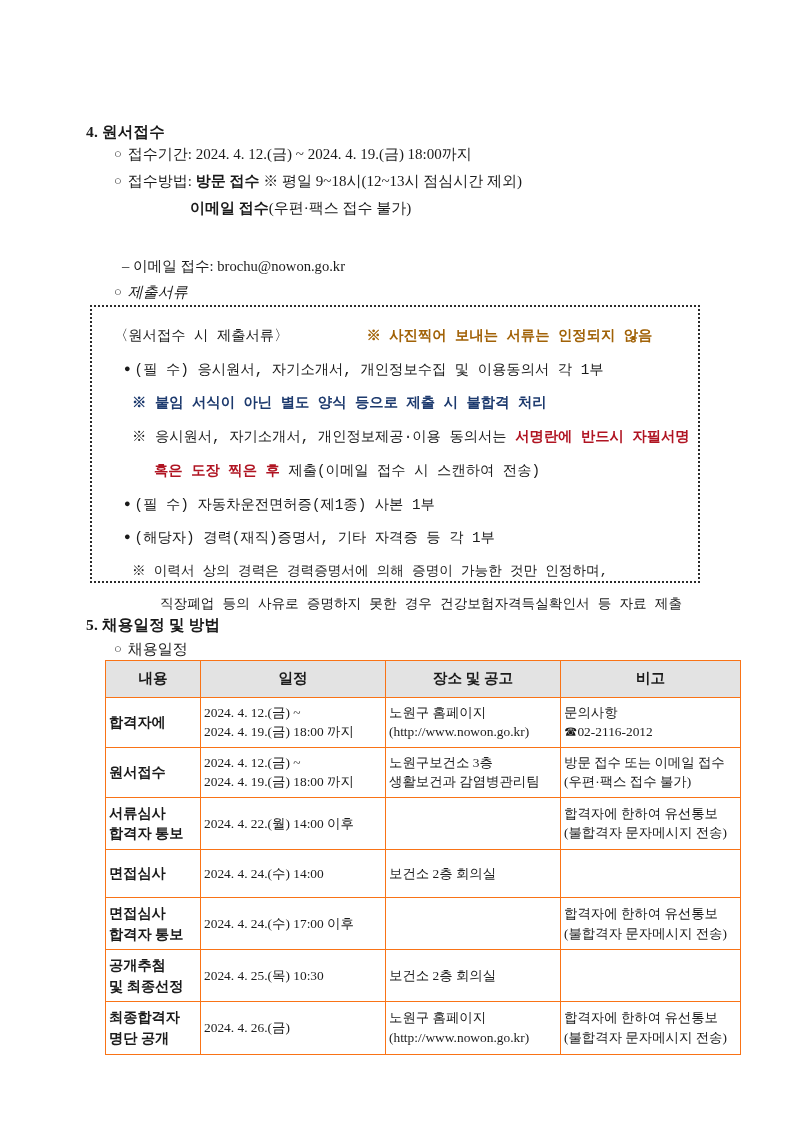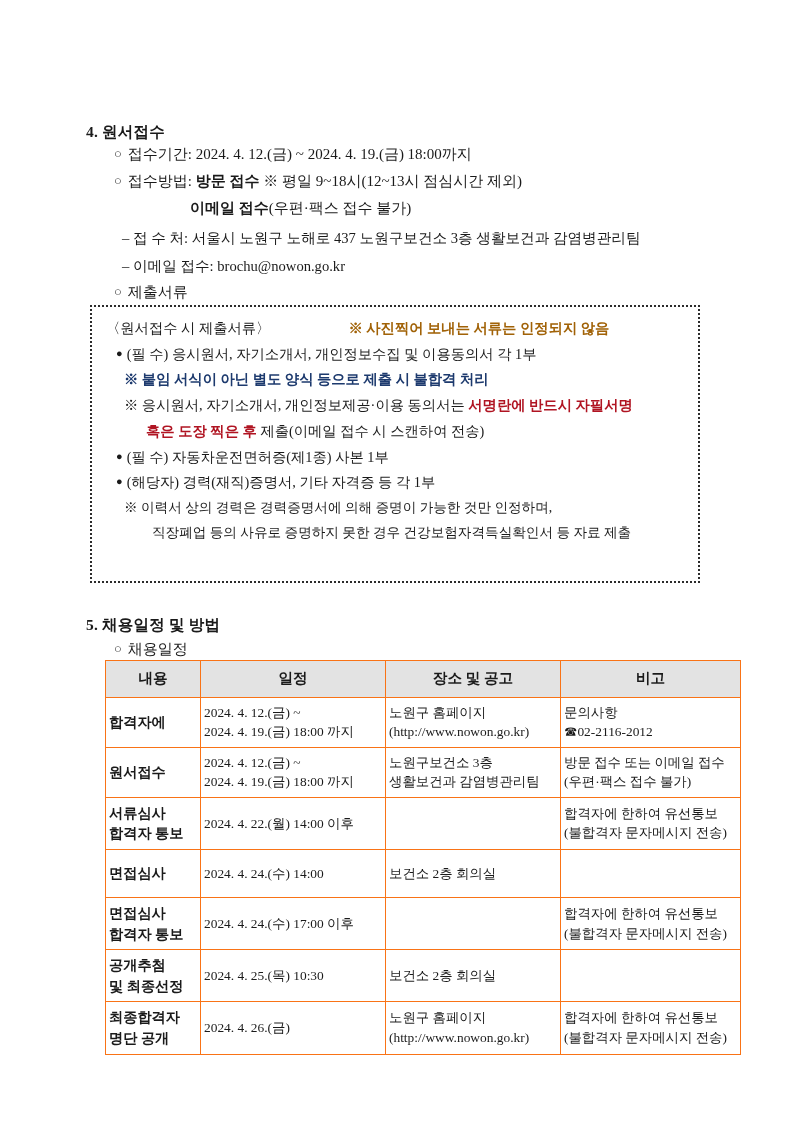--- a/index.html
+++ b/index.html
@@ -51,38 +51,39 @@
   }
   .b { font-weight: bold; }
 
   
   #sec4-title { position: absolute; left: 86px;  top: 120px; }
   #sec4-l1    { position: absolute; left: 114px; top: 143px; }
   #sec4-l2    { position: absolute; left: 114px; top: 170px; }
   #sec4-l3    { position: absolute; left: 190px; top: 197px; }
   #sec4-l4    { position: absolute; left: 122px; top: 227px; }
   #sec4-l5    { position: absolute; left: 122px; top: 255px; }
-  #sec4-l6    { position: absolute; left: 114px; top: 281px; }
+  #sec4-l6    { position: absolute; left: 114px; top: 281px; font-style: italic; }
 
   
   #docbox {
     position: absolute;
     left: 90px;
     top: 305px;
     width: 610px;
     height: 278px;
     box-sizing: border-box;
     border: 2px dotted #2b2b2b;
     padding: 7px 10px 6px 10px;
   }
   .bx-row {
     font-size: 14.3px;
     line-height: 1.52;
     white-space: nowrap;
-    margin: 4px;
+    margin: 12px;
+    font-family: Liberation Mono, monospace;
   }
   .bx-head {
     display: flex;
     align-items: baseline;
   }
   .bx-head .left { flex: 0 0 auto; }
   .bx-head .right {
     margin-left: 78px;
     color: #a16207;
     font-weight: bold;
@@ -171,23 +172,20 @@
   </div>
 
   <div class="lvl1" id="sec4-l2">
     <span class="circ">○</span><span>접수방법: </span><span class="b">방문 접수</span><span> ※ 평일 9~18시(12~13시 점심시간 제외)</span>
   </div>
 
   <div class="lvl1" id="sec4-l3">
     <span class="b">이메일 접수</span><span>(우편·팩스 접수 불가)</span>
   </div>
 
-  <div class="lvl2" id="sec4-l4">
-    <span>–&nbsp;</span><span>접 수 처: </span><span>서울시 노원구 노해로 437 노원구보건소 3층 생활보건과 감염병관리팀</span>
-  </div>
 
   <div class="lvl2" id="sec4-l5">
     <span>–&nbsp;</span><span>이메일 접수: </span><span>brochu@nowon.go.kr</span>
   </div>
 
   <div class="lvl1" id="sec4-l6">
     <span class="circ">○</span><span>제출서류</span>
   </div>
 
   <div id="docbox">

